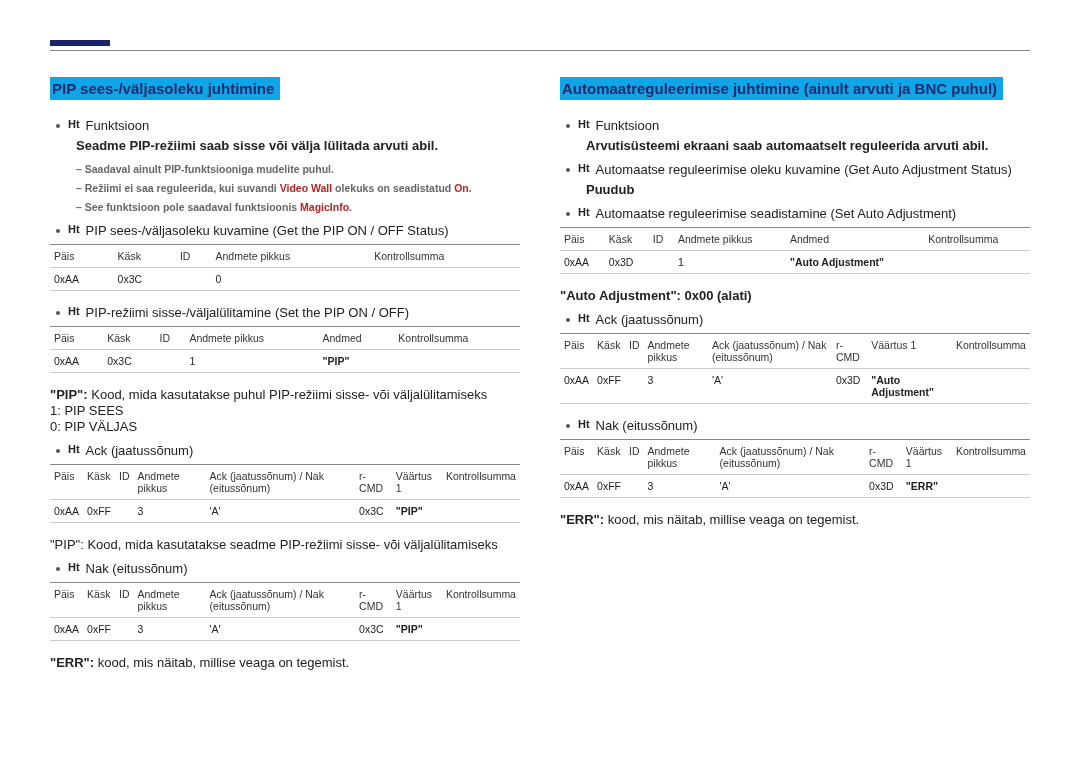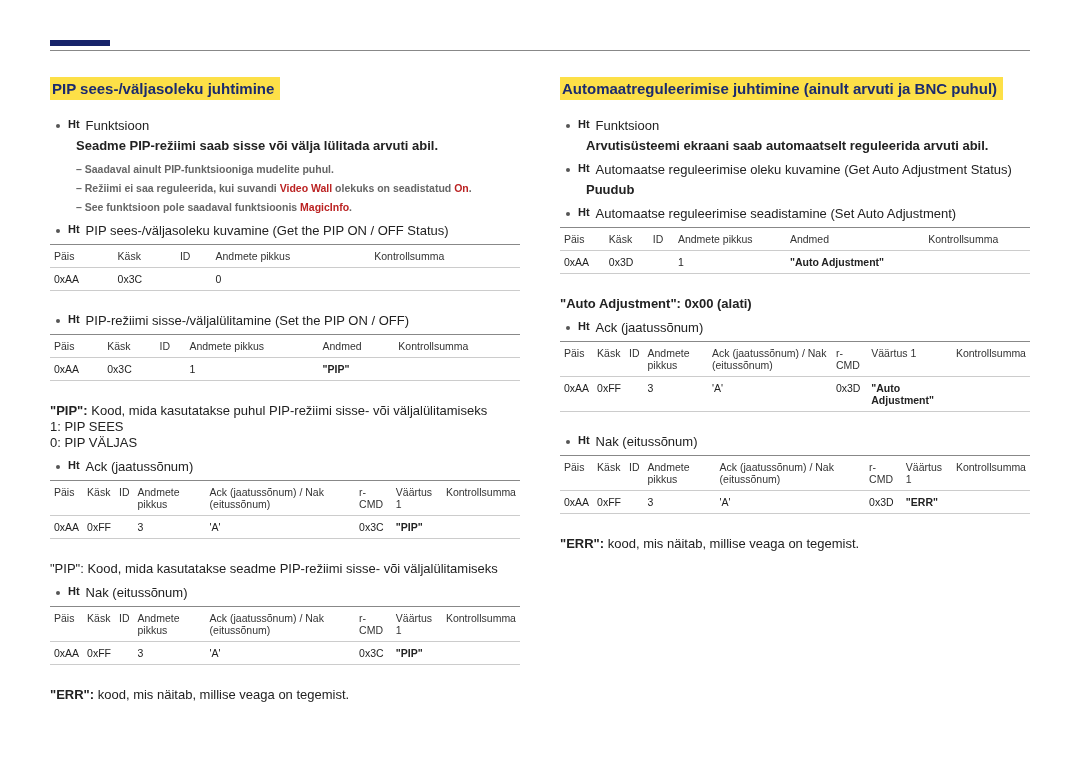--- a/index.html
+++ b/index.html
@@ -27,21 +27,21 @@
     margin-bottom: 26px;
   }
   .cols {
     display: flex;
     gap: 40px;
   }
   .col {
     flex: 1 1 0;
   }
   h2.section-title {
-    background: #fde047;
+    background: #0ea5e9;
     color: #1b2b6e;
     font-size: 15px;
     font-weight: 600;
     margin: 0 0 14px 0;
     padding: 3px 6px 3px 2px;
     display: inline-block;
     width: auto;
   }
   .bullet-row {
     display: flex;
@@ -52,21 +52,21 @@
     width: 4px; height: 4px; background: #555; border-radius: 2px;
     margin: 6px 8px 0 6px;
     flex-shrink: 0;
   }
   .bodytext { font-size: 13px; line-height: 16px; }
   .red { color: #b22; }
   .smallgray { color: #666; font-size: 10.5px; line-height: 15px; }
   table {
     border-collapse: collapse;
     width: 100%;
-    margin: 5px 0 22px 0;
+    margin: 5px 0 14px 0;
     font-size: 10.5px;
   }
   th {
     text-align: left;
     font-weight: 400;
     color: #333;
     border-top: 1px solid #888;
     border-bottom: 1px solid #ccc;
     padding: 5px 4px;
     vertical-align: top;

